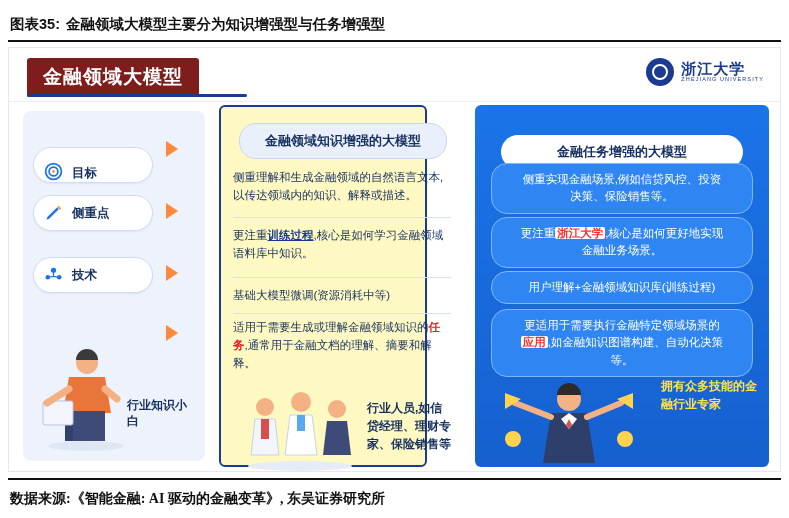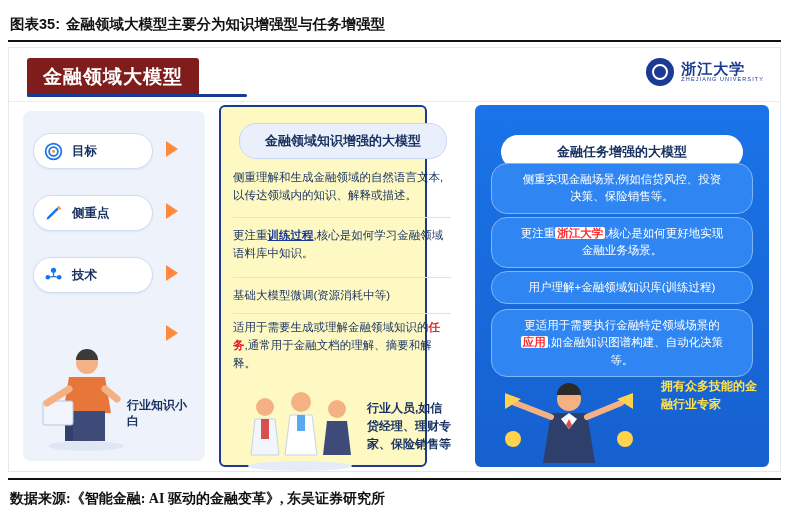--- a/index.html
+++ b/index.html
@@ -173,21 +173,21 @@
           <span class="uni-cn">浙江大学</span>
           <span class="uni-en">ZHEJIANG UNIVERSITY</span>
         </div>
       </div>
     </div>
 
     <div class="content">
 
       <div class="left-col">
 
-        <div class="dim-row" style="top:22px;">
+        <div class="dim-row" style="top:36px;align-items:flex-end;">
           <svg class="dim-icon" viewBox="0 0 24 24">
             <circle cx="12" cy="12" r="9" fill="none" stroke="#1a74e8" stroke-width="2"></circle>
             <circle cx="12" cy="12" r="5" fill="none" stroke="#1a74e8" stroke-width="2"></circle>
             <circle cx="12" cy="12" r="1.6" fill="#ff8a3d"></circle>
           </svg>
           <span class="dtxt">目标</span>
         </div>
         <div class="arrow" style="top:30px;"></div>
 
         <div class="dim-row" style="top:84px;">

